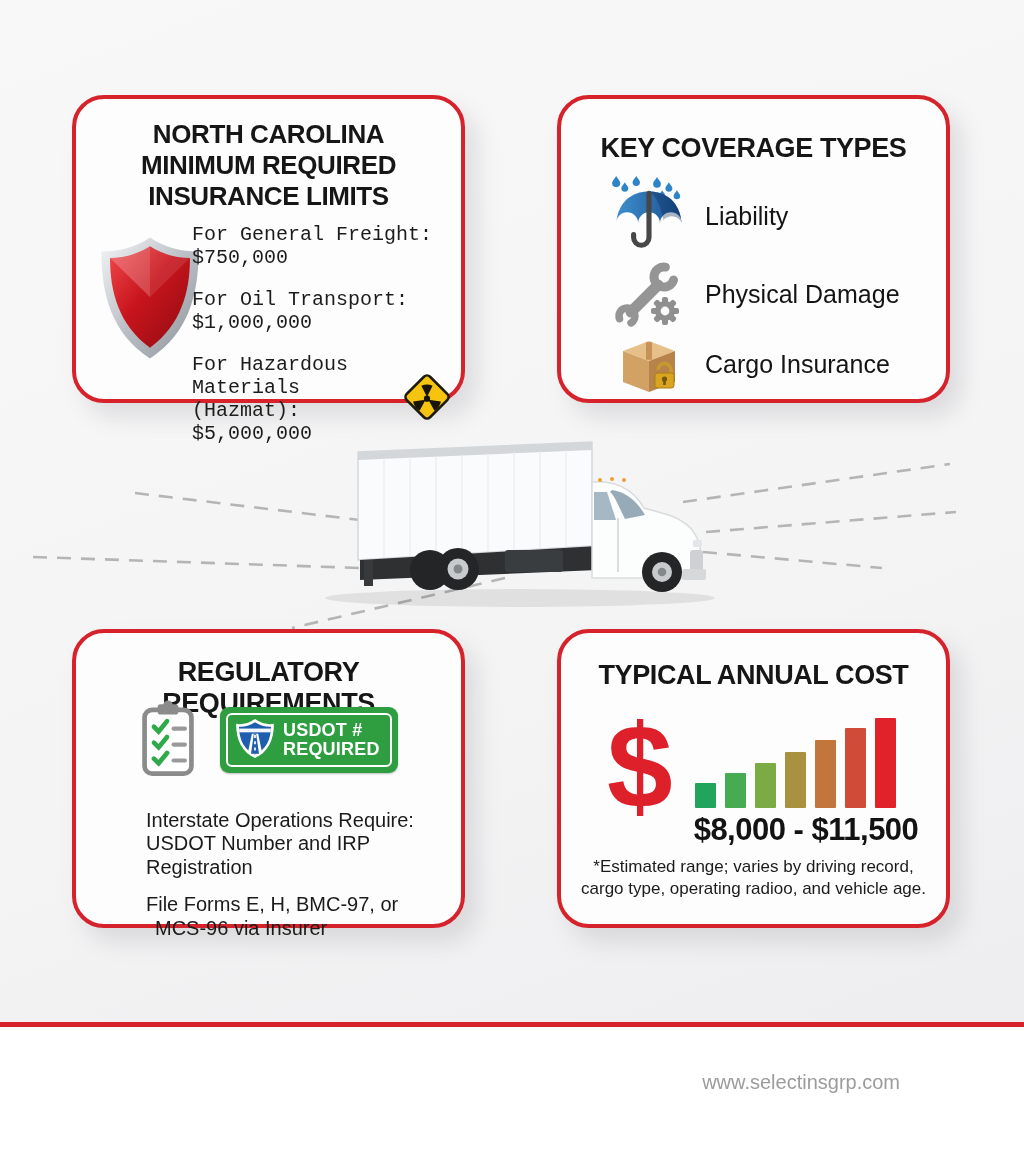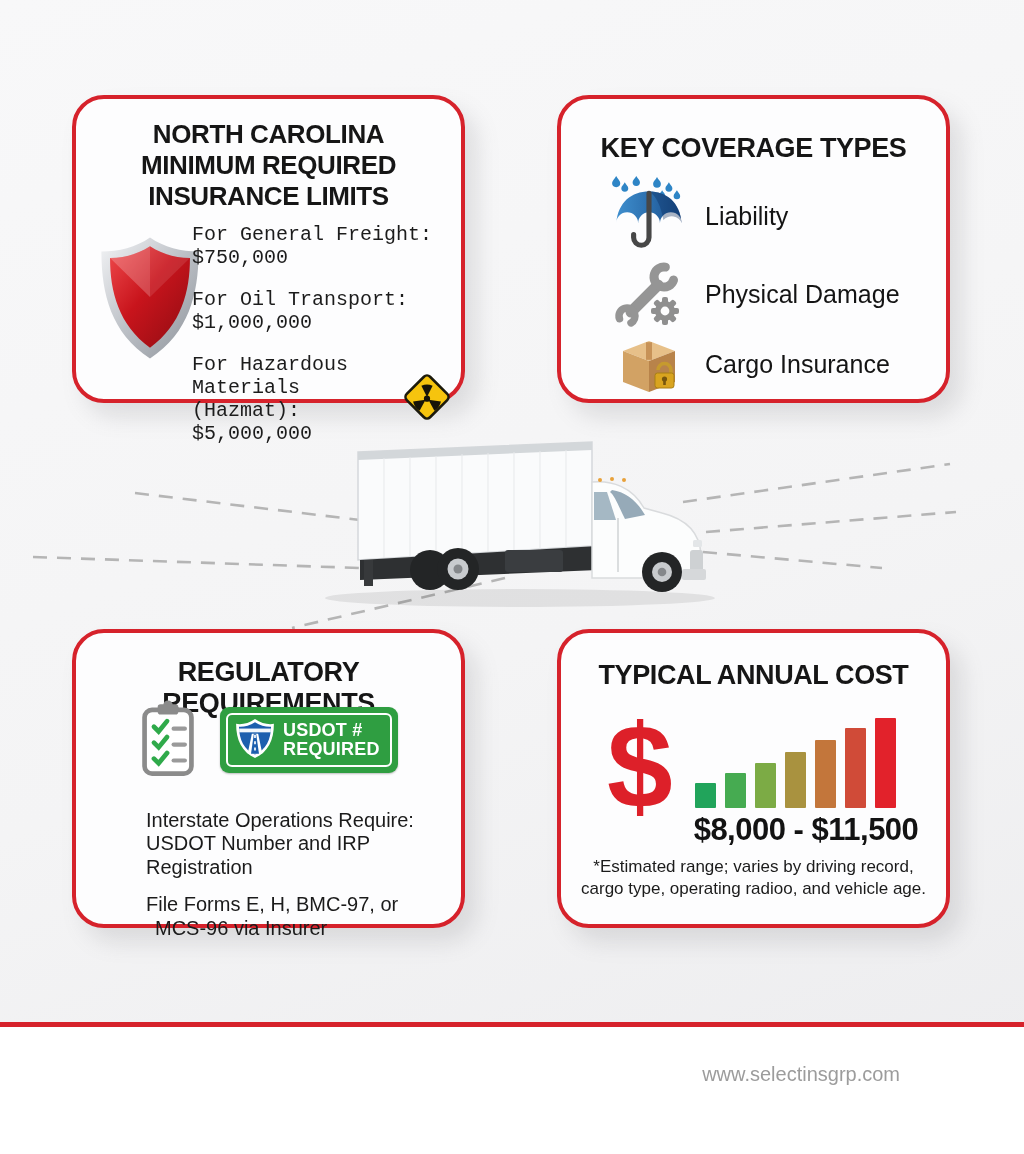--- a/index.html
+++ b/index.html
@@ -85,21 +85,21 @@
   }
 
   
   .truck-band { position:absolute; left:0; top:420px; width:1024px; height:212px; }
 
   
   .divider { position:absolute; left:0; top:1022px; width:1024px; height:5px; background:#d6222b; }
   .footer-bg { position:absolute; left:0; top:1027px; width:1024px; height:127px; background:#ffffff; }
   .footer-text { position:absolute; right:124px; top:1060px; text-align:right; }
   .footer-brand { font-size:25px; font-weight:700; color:#4c4c4c; letter-spacing:-.3px; }
-  .footer-url { font-size:20px; color:#9c9c9c; margin-top:3px; }
+  .footer-url { font-size:20px; color:#9c9c9c; margin-top:11px; }
 </style>
 </head>
 <body>
 
 <div class="card" id="card-limits">
   <div class="card-title">
     <div>NORTH CAROLINA</div>
     <div>MINIMUM REQUIRED</div>
     <div>INSURANCE LIMITS</div>
   </div>

